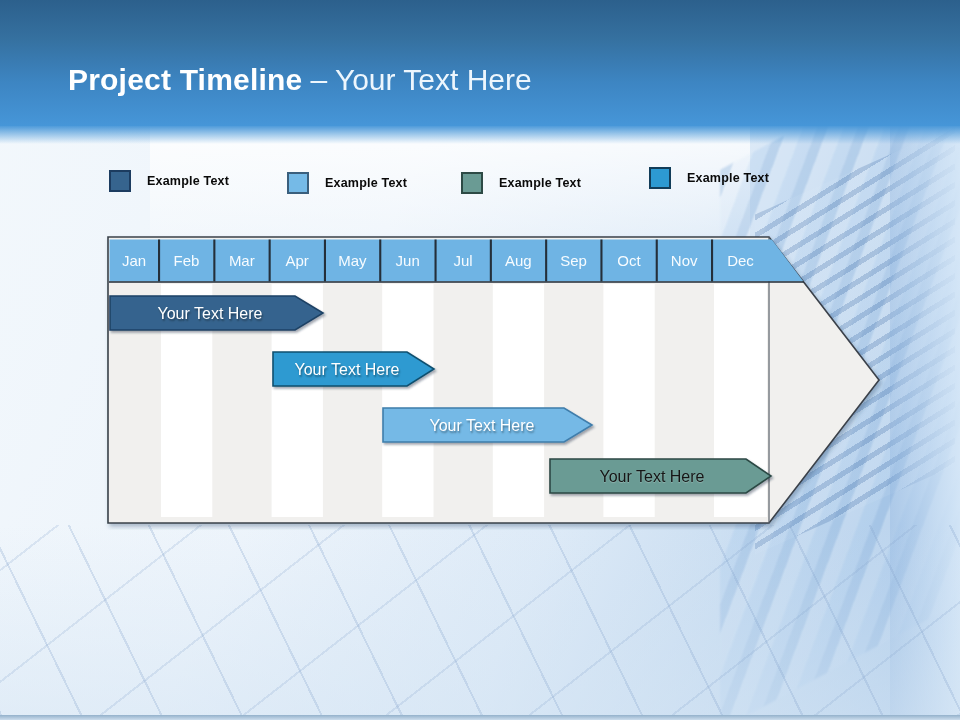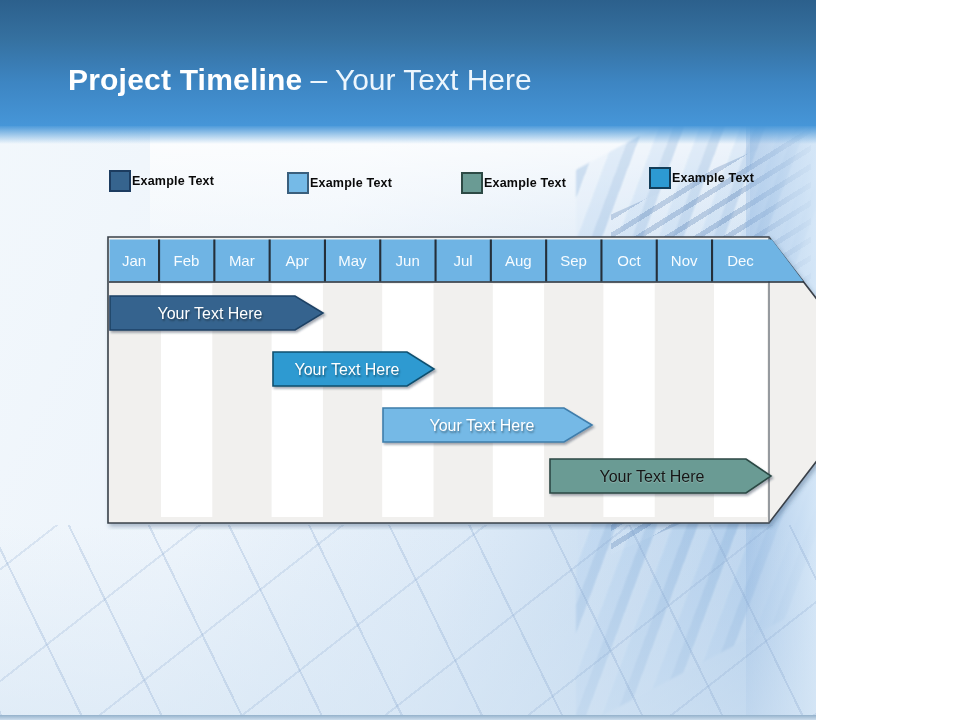--- a/index.html
+++ b/index.html
@@ -1,17 +1,17 @@
 <!DOCTYPE html>
 <html><head>
 <meta charset="utf-8">
 <style>
   html,body{margin:0;padding:0;}
   .slide{
-    position:relative; width:816px; height:720px; overflow:hidden;
+    position:relative; width:960px; height:720px; overflow:hidden;
     font-family:"Liberation Sans", sans-serif;
     background:linear-gradient(115deg,#f3f8fc 0%,#edf4fb 38%,#ddeaf7 62%,#c3d9ef 82%,#a9c8e8 100%);
   }
   
   .bg-mid-glow{position:absolute;left:150px;top:125px;width:600px;height:150px;
     background:linear-gradient(180deg,rgba(255,255,255,.85),rgba(235,243,251,.05));}
   .bg-rails{position:absolute;right:-60px;top:90px;width:300px;height:560px;
     background:repeating-linear-gradient(115deg,rgba(105,155,210,.5) 0 12px,rgba(205,225,245,.28) 12px 30px,rgba(150,190,232,.4) 30px 46px);
     transform:skewY(-28deg);opacity:.55;filter:blur(1px);}
   .bg-steps{position:absolute;right:5px;top:170px;width:200px;height:340px;
@@ -31,21 +31,21 @@
     background:linear-gradient(180deg,#2c608c 0%,#356f a0 30%,#3d85c2 65%,#4696d8 100%);
     background:linear-gradient(180deg,#2c608c 0%,#35709f 30%,#3d85c2 65%,#4696d8 100%);}
   .top-band::after{content:"";position:absolute;left:0;top:126px;width:100%;height:18px;
     background:linear-gradient(180deg,rgba(70,150,216,.95),rgba(70,150,216,0));}
   .title{position:absolute;left:68px;top:60px;font-size:30px;line-height:40px;color:#ffffff;white-space:nowrap;}
   .title .t-bold{font-weight:700;letter-spacing:.2px;}
   .title .t-rest{font-weight:400;color:#edf6fd;margin-left:8px;}
   
   .legend-item{position:absolute;display:flex;align-items:center;}
   .legend-item .sw{display:block;}
-  .legend-item .lbl{font-size:12.5px;font-weight:700;color:#0a0a0a;letter-spacing:.2px;}
+  .legend-item .lbl{margin-left:15px;font-size:12.5px;font-weight:700;color:#0a0a0a;letter-spacing:.2px;}
   
   svg .month{fill:#f7fcff;font-size:15px;font-family:"Liberation Sans",sans-serif;}
   svg .bar-label{font-size:16px;font-family:"Liberation Sans",sans-serif;text-shadow:1px 2px 2px rgba(0,0,0,.38);}
   svg .bar-label.dark{text-shadow:0 1px 1px rgba(255,255,255,.25);}
 </style>
 </head>
 <body>
 
 <div class="slide">
 

